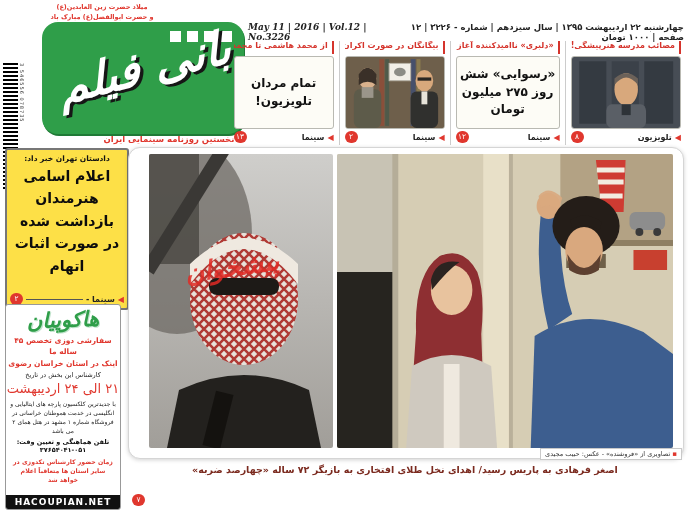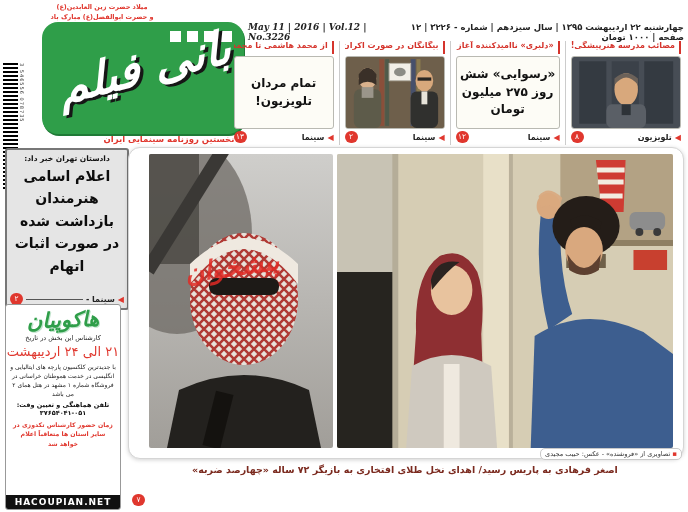--- a/index.html
+++ b/index.html
@@ -38,21 +38,21 @@
   .stext{direction:rtl;text-align:center;font-weight:bold;font-size:12px;color:#111;line-height:1.45;
          padding:2px;}
   .sbox svg{width:100%;height:100%;display:block;}
   .label-row{height:16px;display:flex;direction:rtl;justify-content:space-between;align-items:center;}
   .sec{font-size:8px;color:#222;font-weight:bold;direction:rtl;}
   .tri{color:#e0372e;font-size:8px;margin-left:3px;}
   .pagenum{display:inline-block;min-width:13px;height:12px;background:#e0372e;color:#fff;
            font-size:7.5px;font-weight:normal;text-align:center;line-height:12px;border-radius:6px;}
   
   .leadbox{position:absolute;top:148px;left:5px;width:114px;height:152px;border:2px solid #777;
-           border-radius:3px;background:#e5e5e5;padding:4px 3px 2px;display:flex;flex-direction:column;}
+           border-radius:3px;background:#fde047;padding:4px 3px 2px;display:flex;flex-direction:column;}
   .lead-kicker{font-size:7.5px;font-weight:bold;color:#111;text-align:center;direction:rtl;}
   .lead-headline{flex:1;font-size:14px;font-weight:bold;color:#0d0d0d;text-align:center;direction:rtl;
                  line-height:1.6;margin-top:2px;}
   .lead-footer{display:flex;direction:rtl;align-items:center;height:14px;}
   .lead-rule{flex:1;border-top:1px solid #555;margin:0 3px;}
   
   .adbox{position:absolute;top:304px;left:5px;width:114px;height:204px;border:1px solid #999;
          border-radius:3px;background:#fff;text-align:center;direction:rtl;overflow:hidden;
          display:flex;flex-direction:column;}
   .ad-brand{color:#2f9e49;font-size:21px;font-weight:bold;font-style:italic;margin-top:3px;
@@ -70,21 +70,21 @@
               border:1px solid #d5d5d5;border-radius:12px;box-shadow:0 1px 4px rgba(0,0,0,.18);
               padding:6px 10px 12px 20px;box-sizing:border-box;display:flex;gap:4px;}
   .ph-left{position:relative;width:184px;height:294px;border-radius:2px;overflow:hidden;flex:none;}
   .ph-right{position:relative;flex:1;height:294px;border-radius:2px;overflow:hidden;}
   .ph-left svg,.ph-right svg{width:100%;height:100%;display:block;}
   .watermark{position:absolute;top:98px;left:8px;width:150px;text-align:center;pointer-events:none;}
   .wm-fa{color:rgba(224,42,36,.85);font-size:26px;font-weight:bold;font-style:italic;
          transform:rotate(-8deg);display:block;}
   .wm-en{color:rgba(224,42,36,.8);font-size:11px;font-weight:bold;display:block;margin-top:2px;}
   .captiontag{position:absolute;top:448px;right:6px;background:#fff;border:1px solid #c9c9c9;
-              font-size:6.5px;color:#333;direction:rtl;padding:1px 4px;border-radius:5px;}
+              font-size:6.5px;color:#333;direction:rtl;padding:1px 4px;border-radius:0;}
   .captiontag .dot{color:#e0372e;font-size:7px;margin-left:2px;}
   .subcaption{position:absolute;top:464px;left:130px;right:8px;text-align:center;direction:rtl;
               font-size:9.5px;font-weight:bold;color:#7b2a1f;}
   
   .headline{position:absolute;top:477px;left:150px;right:6px;direction:rtl;text-align:center;
             font-size:24px;font-weight:bold;color:#0e0e0e;white-space:nowrap;}
   .headline span{margin-left:7px;}
   .headline .r{color:#e0372e;}
   .hl-page{position:absolute;top:494px;left:132px;}
 </style>
@@ -196,20 +196,24 @@
     <div class="lead-headline">اعلام اسامی هنرمندان بازداشت شده در صورت اثبات اتهام</div>
     <div class="lead-footer">
       <span class="sec"><span class="tri">◀</span><span>سینما -</span></span>
       <span class="lead-rule"></span>
       <span class="pagenum">۲</span>
     </div>
   </div>
 
   <div class="adbox">
     <div class="ad-brand">هاکوپیان</div>
+    <div class="ad-red1">
+      <div>سفارشی دوزی تخصص ۴۵ ساله ما</div>
+      <div>اینک در استان خراسان رضوی</div>
+    </div>
     <div class="ad-black1">کارشناس این بخش در تاریخ</div>
     <div class="ad-dates">۲۱ الی ۲۴ اردیبهشت</div>
     <div class="ad-body">با جدیدترین کلکسیون پارچه های ایتالیایی و انگلیسی در خدمت هموطنان خراسانی در فروشگاه شماره ۱ مشهد در هتل همای ۲ می باشد</div>
     <div class="ad-phone">تلفن هماهنگی و تعیین وقت: ۰۵۱-۳۷۶۵۴۰۴۱</div>
     <div class="ad-notice">زمان حضور کارشناس تکدوزی در سایر استان ها متعاقباً اعلام خواهد شد</div>
     <div class="ad-site">HACOUPIAN.NET</div>
 
   </div>
 
   <div class="photoframe">

